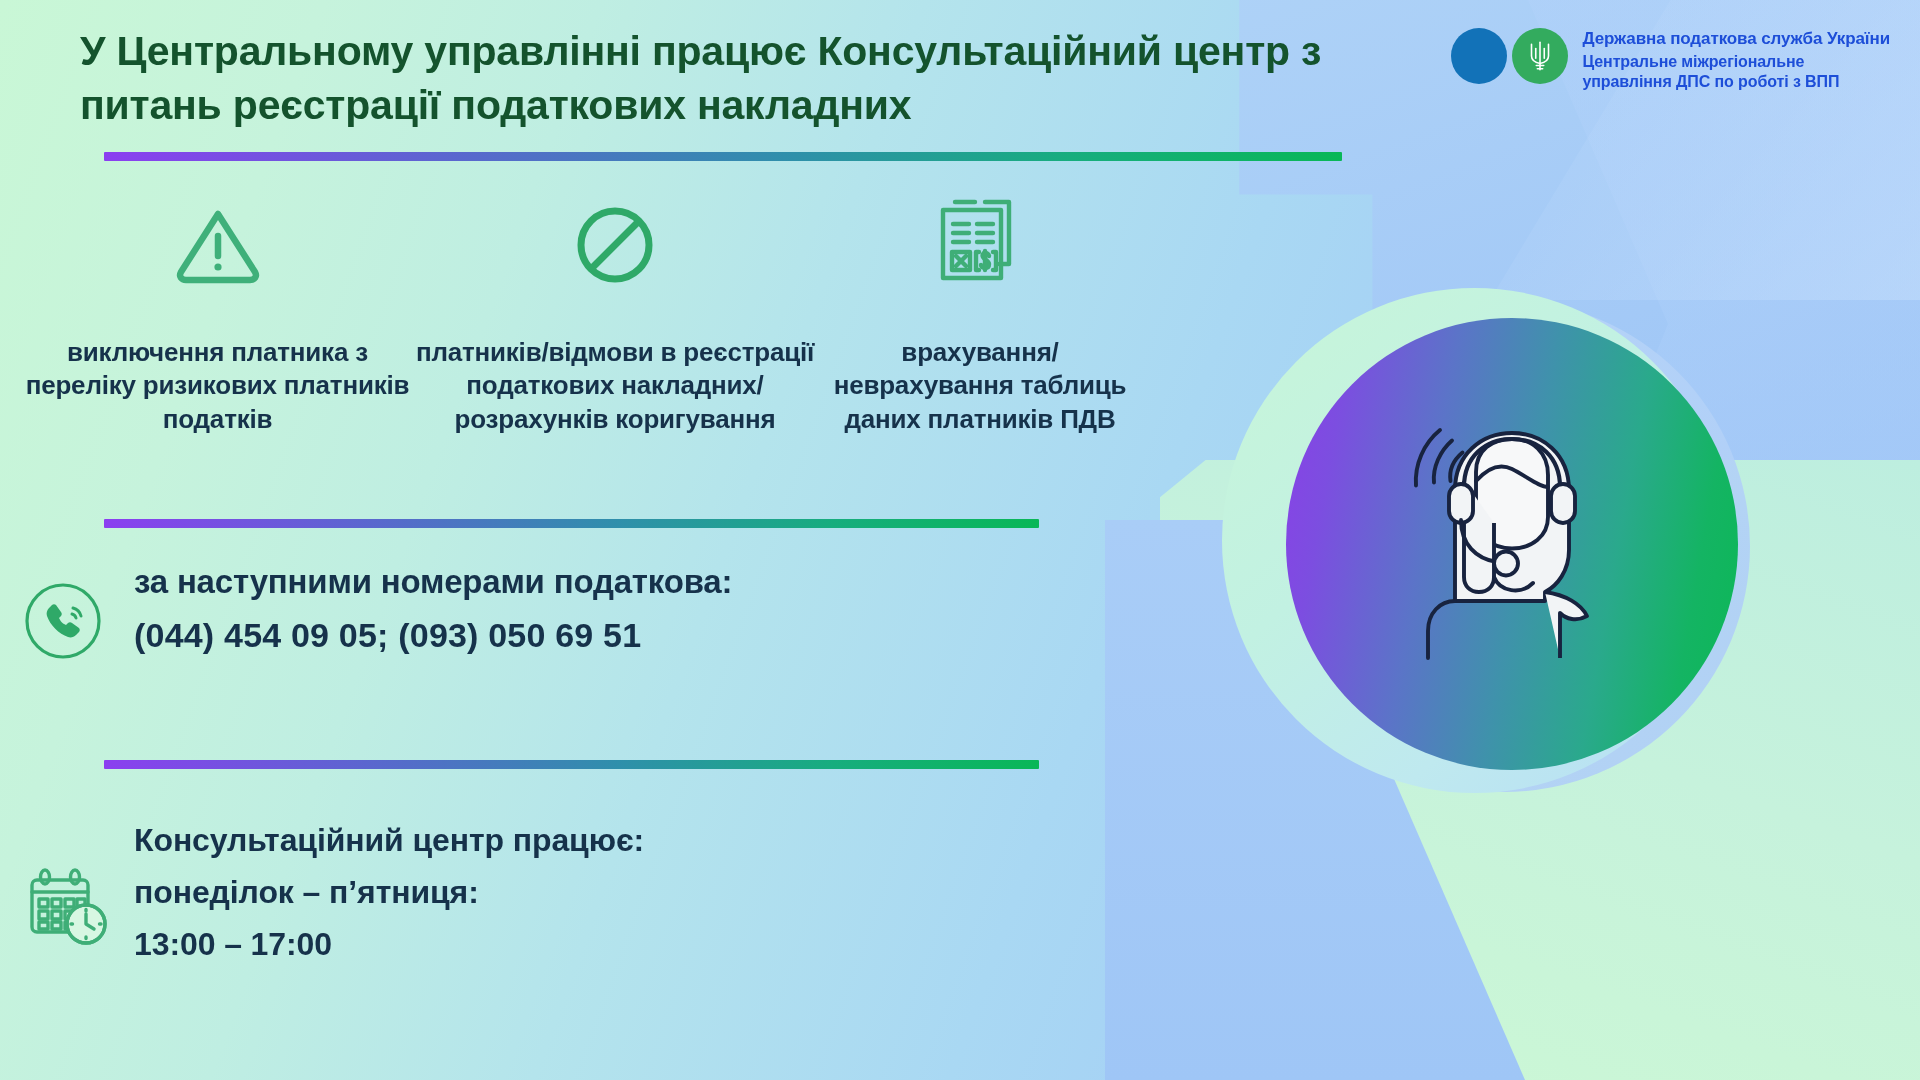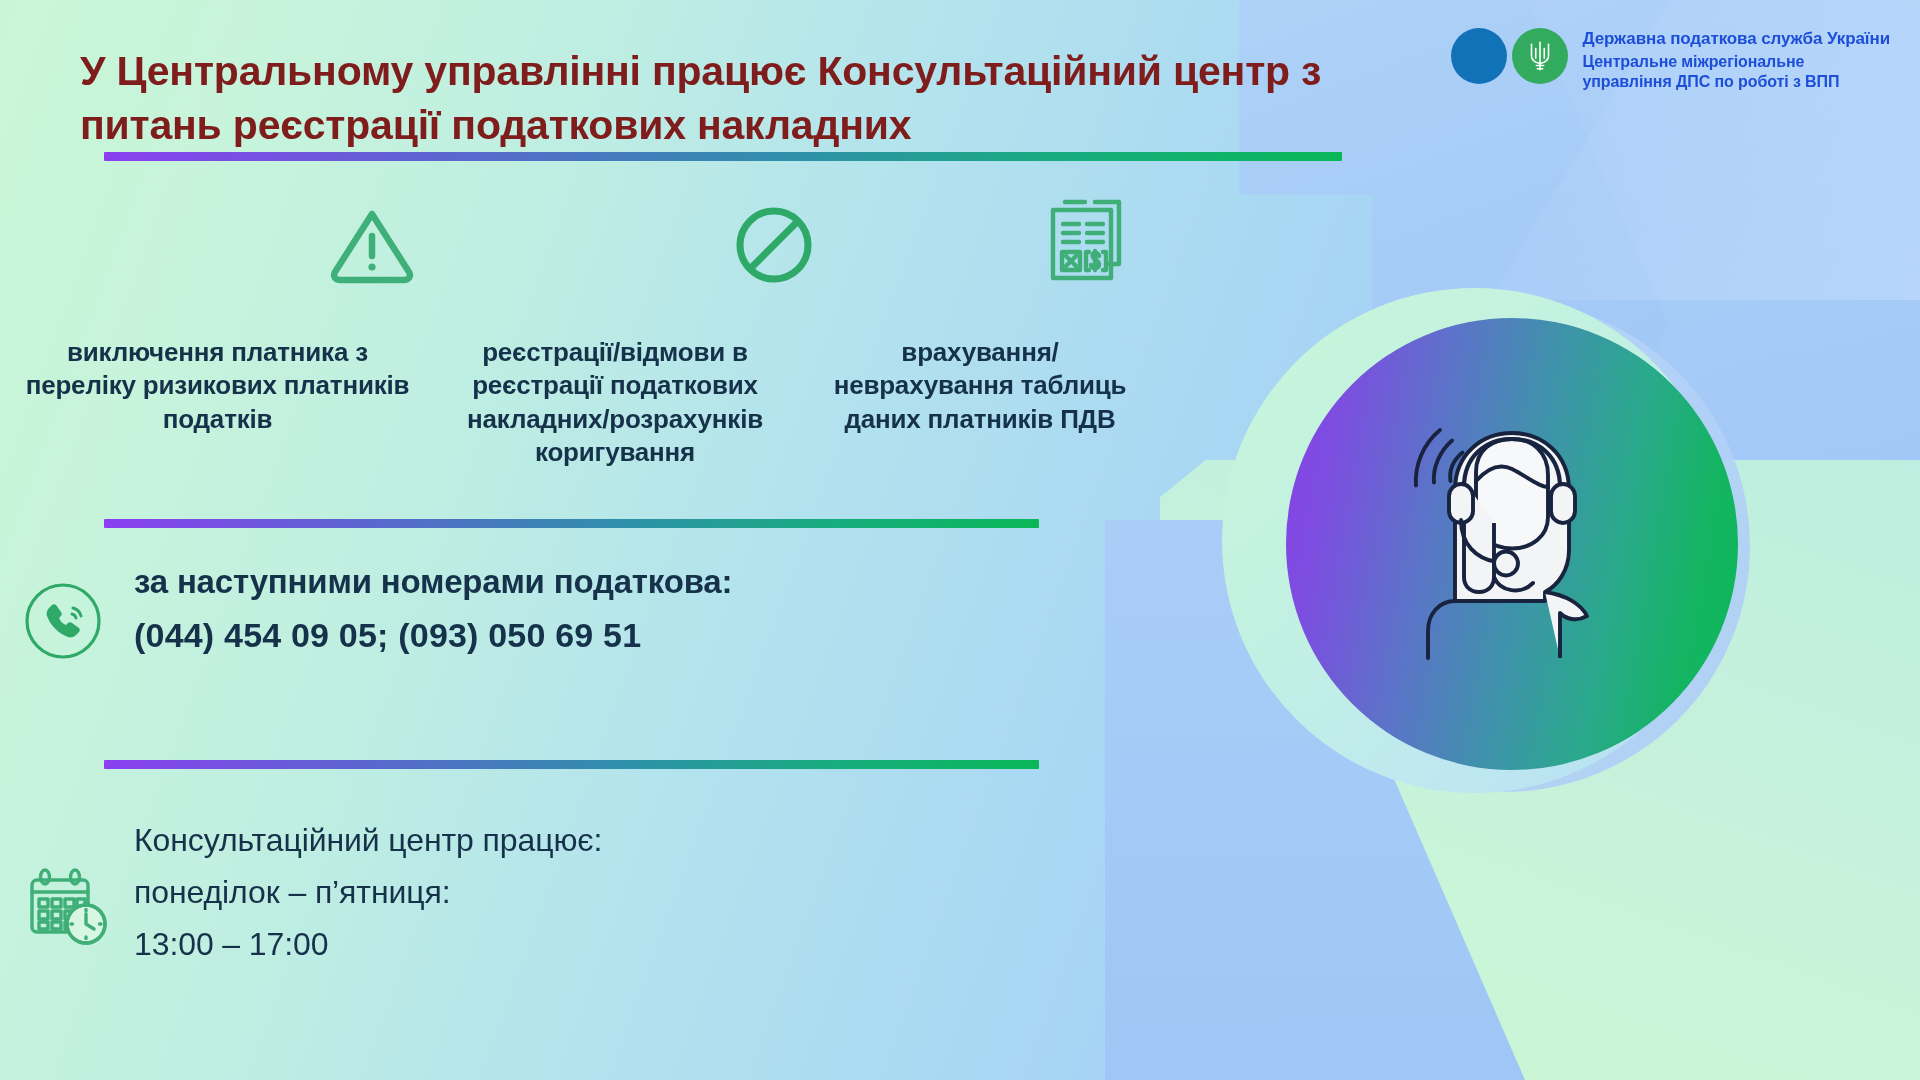--- a/index.html
+++ b/index.html
@@ -59,23 +59,22 @@
     position:absolute; left:1286px; top:318px; width:452px; height:452px;
     border-radius:50%;
     background:linear-gradient(100deg,#8b3fe8 0%, #7c4ee0 13%, #5b74c8 33%, #3f92ab 52%, #2aa98c 70%, #14b463 86%, #0bb855 100%);
     display:flex; align-items:center; justify-content:center;
   }
   .operator-circle svg{ width:300px; height:300px; display:block; }
 
   
   .headline{
     position:absolute; left:80px; top:24px; width:1300px;
-    font-size:41px; line-height:1.32; font-weight:700; color:#7f1d1d;
+    font-size:41px; line-height:1.32; font-weight:700; color:#14532d;
     letter-spacing:-.2px;
-    margin-top:20px;
   }
   .logo-block{
     position:absolute; right:30px; top:26px;
     display:flex; align-items:flex-start; gap:14px;
   }
   .logo-marks{ display:flex; align-items:center; gap:5px; padding-top:2px;}
   .dot-blue{ width:56px; height:56px; border-radius:50%; background:#1272b8; }
   .dot-green{ width:56px; height:56px; border-radius:50%; background:#33ab5e;
               display:flex; align-items:center; justify-content:center;}
   .dot-green svg{ width:26px; height:34px; }
@@ -87,21 +86,21 @@
   .divider{
     position:absolute; height:9px; border-radius:1px;
     background:linear-gradient(90deg,#8b3ff0 0%, #5b66cf 28%, #2f8fab 55%, #17ad7e 78%, #09b757 100%);
   }
   .divider.d1{ left:104px; top:152px; width:1238px; }
   .divider.d2{ left:104px; top:519px; width:935px; }
   .divider.d3{ left:104px; top:760px; width:935px; }
 
   
   .cols{ position:absolute; left:20px; top:190px; width:1200px; display:flex; }
-  .col{ display:flex; flex-direction:column; align-items:flex-end; }
+  .col{ display:flex; flex-direction:column; align-items:center; }
   .col.c1{ width:395px; }
   .col.c2{ width:400px; }
   .col.c3{ width:330px; }
   .col-icon{ height:110px; display:flex; align-items:center; justify-content:center; }
   .col-icon svg{ display:block; }
   .col-text{
     margin-top:36px; text-align:center; color:#16324b;
     font-size:26px; font-weight:700; line-height:1.28; letter-spacing:-.2px;
   }
   .col.c3 .col-text{ margin-top:26px; }
@@ -113,21 +112,21 @@
   .phone-text{
     position:absolute; left:134px; top:555px; color:#16324b;
   }
   .phone-text .pl{ font-size:33px; font-weight:600; line-height:1.62; letter-spacing:-.2px; }
   .phone-text .pnum{ font-size:34px; font-weight:700; line-height:1.62; letter-spacing:.2px; }
 
   
   .cal-icon{ position:absolute; left:18px; top:862px; }
   .cal-icon svg{ display:block; }
   .sched-text{ position:absolute; left:134px; top:815px; color:#16324b; }
-  .sched-text div{ font-size:32px; font-weight:400; line-height:1.62; letter-spacing:-.1px; }
+  .sched-text div{ font-size:32px; font-weight:700; line-height:1.62; letter-spacing:-.1px; }
 </style>
 </head>
 <body>
 
 <div class="bg-root">
   <div class="bg-blue-right"></div>
   <div class="bg-blue-soft"></div>
   <div class="bg-mint-panel"></div>
   <div class="bg-blue-wedge"></div>
   <div class="bg-diag-top"></div>
@@ -212,21 +211,21 @@
     <div class="col-text">виключення платника з переліку ризикових платників податків</div>
   </div>
 
   <div class="col c2">
     <div class="col-icon">
       <svg width="82" height="82" viewBox="0 0 82 82" fill="none">
         <circle cx="41" cy="41" r="34" stroke="#2fa968" stroke-width="7"></circle>
         <path d="M18 64 L64 18" stroke="#2fa968" stroke-width="7" stroke-linecap="round"></path>
       </svg>
     </div>
-    <div class="col-text">реєстрації/відмови в реєстрації податкових накладних/розрахунків коригування</div>
+    <div class="col-text">платників/відмови в реєстрації податкових накладних/розрахунків коригування</div>
   </div>
 
   <div class="col c3">
     <div class="col-icon">
       <svg width="110" height="100" viewBox="0 0 110 100" fill="none" stroke="#3fae77" stroke-width="4.4" stroke-linejoin="round" stroke-linecap="round">
         <path d="M30 12 L50 12 M60 12 L84 12 L84 74 L74 74"></path>
         <rect x="18" y="20" width="58" height="68"></rect>
         <path d="M28 34 L44 34 M28 43 L44 43 M28 52 L44 52"></path>
         <path d="M52 34 L68 34 M52 43 L68 43 M52 52 L68 52"></path>
         <rect x="27" y="62" width="18" height="18"></rect>

